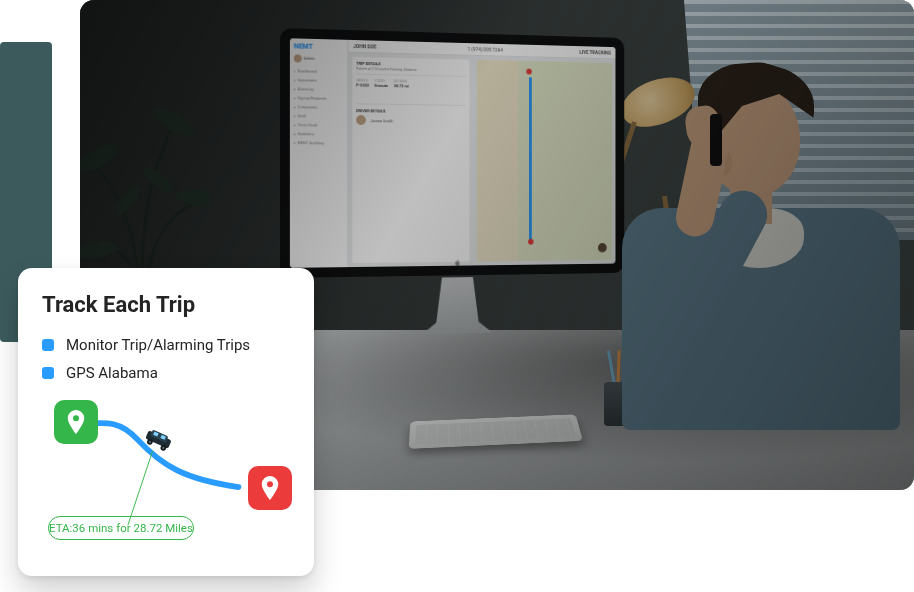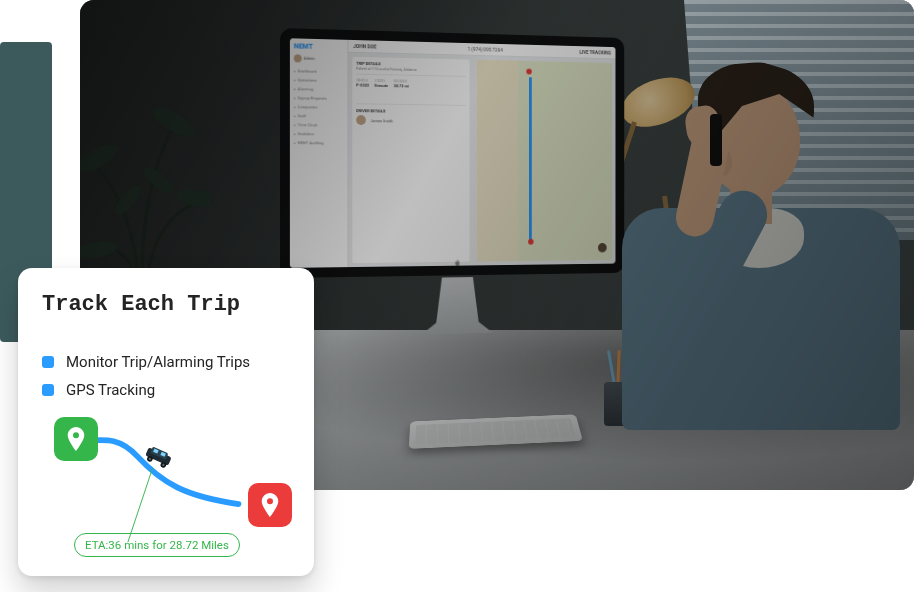--- a/index.html
+++ b/index.html
@@ -152,37 +152,37 @@
   .p-phone { position:absolute; left:94px; top:74px; width:12px;height:52px;background:#111;border-radius:4px;}
   .dim { position:absolute; inset:0; background:linear-gradient(120deg,rgba(0,0,0,.55) 0%,rgba(0,0,0,.25) 40%,rgba(0,0,0,.5) 100%); mix-blend-mode:multiply; }
 
   .card {
     position:absolute; left:18px; top:268px; width:296px; height:308px;
     background:#fff; border-radius:14px;
     box-shadow: 0 16px 30px rgba(0,0,0,.18), 0 2px 6px rgba(0,0,0,.10);
     padding:24px 24px 18px 24px;
   }
   .card h2 {
-    font-size:22px; font-weight:700; color:#242424; margin-bottom:36px;font-family:Liberation Mono, monospace;
+    font-size:22px; font-weight:700; color:#242424; margin-bottom:19px;
   }
   .bullet { display:flex; align-items:center; gap:12px; font-size:15px; color:#242424; margin-bottom:10px;}
   .dot { width:12px;height:12px;border-radius:3px;background:#2a9cff; flex-shrink:0;}
   .illus { position:relative; width:100%; height:150px; margin-top:12px;}
   .pin-box {
     position:absolute; width:44px;height:44px; border-radius:10px;
     display:flex;align-items:center;justify-content:center;
   }
   .pin-box.start { left:12px; top:6px; background:#35b64a;}
   .pin-box.end { left:206px; top:72px; background:#eb3b3b;}
   .pin-svg { width:18px;height:24px;}
   .car { position:absolute; left:100px; top:36px; width:34px;height:22px; transform:rotate(24deg);}
   .eta {
-    position:absolute; left:32px; bottom:4px;
+    position:absolute; left:6px; bottom:4px;
     font-size:11.5px; color:#35b64a; border:1px solid #35b64a;
-    padding:4px 10px; border-radius:999px;
+    padding:4px 0; border-radius:999px;
   }
   .route-svg { position:absolute; inset:0; width:100%; height:100%;}
 </style>
 </head>
 <body>
 
 <div class="teal-block"></div>
 
 <div class="photo-bg">
   <div class="wall"></div>
@@ -336,21 +336,21 @@
 </div>
 
 <div class="card">
   <h2>Track Each Trip</h2>
   <div class="bullet">
     <span class="dot"></span>
     <span>Monitor Trip/Alarming Trips</span>
   </div>
   <div class="bullet">
     <span class="dot"></span>
-    <span>GPS Tracking</span>
+    <span>GPS Alabama</span>
   </div>
   <div class="illus">
     <svg class="route-svg" viewBox="0 0 260 150">
       <path d="M34 28 C 60 28, 78 20, 100 44 C 126 72, 150 86, 206 94" stroke="#2a9cff" stroke-width="6" fill="none" stroke-linecap="round"></path>
       <path d="M116 56 L 90 134" stroke="#35b64a" stroke-width="1" fill="none"></path>
     </svg>
     <div class="pin-box start">
       <svg class="pin-svg" viewBox="0 0 24 32">
         <path fill="#fff" d="M12 0C6 0 1 5 1 11c0 7 11 21 11 21s11-14 11-21C23 5 18 0 12 0zm0 15a4 4 0 110-8 4 4 0 010 8z"></path>
       </svg>

